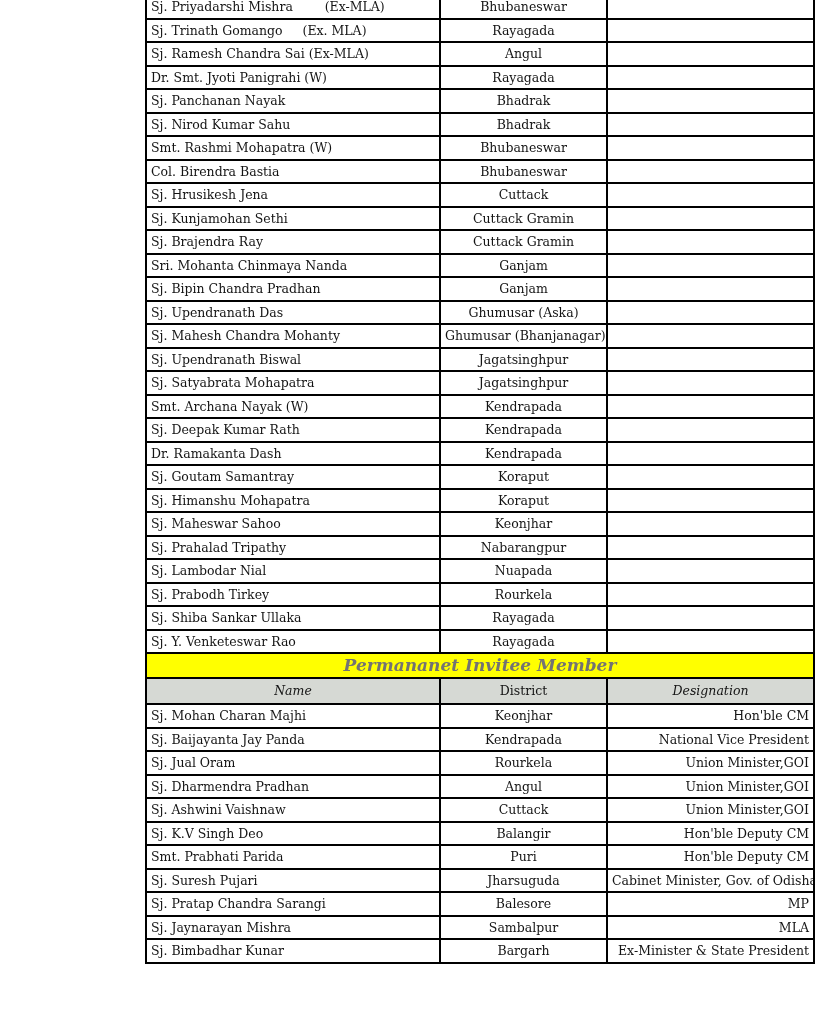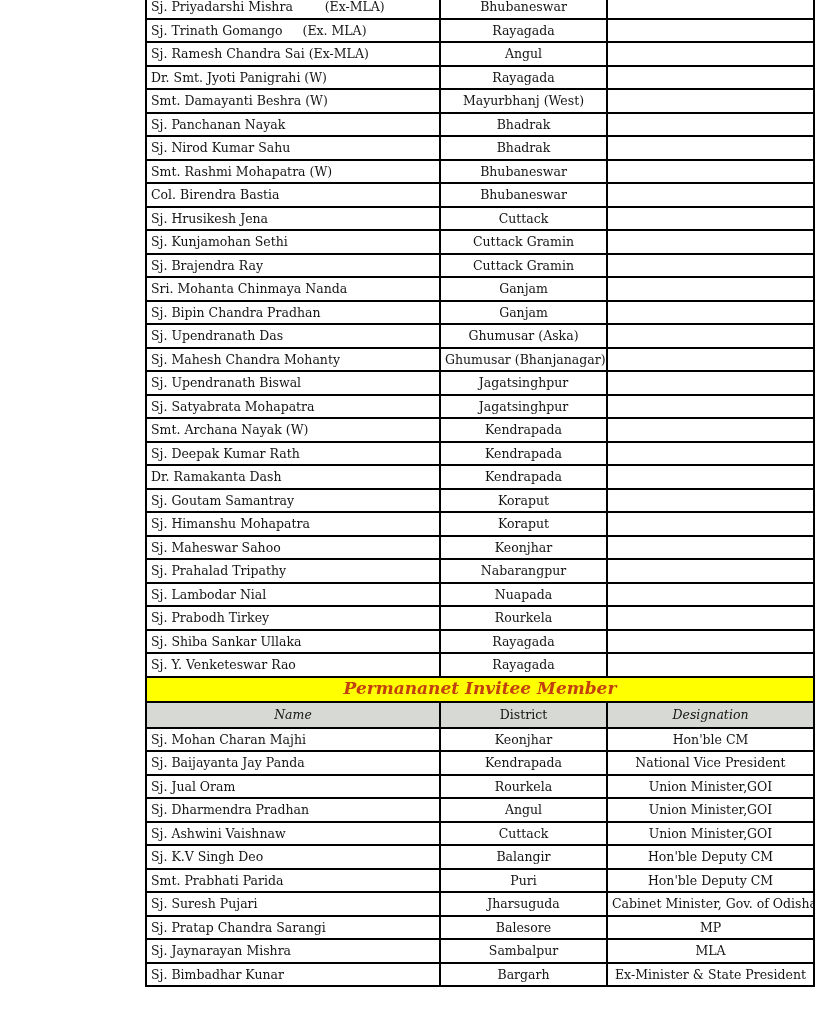--- a/index.html
+++ b/index.html
@@ -40,32 +40,32 @@
   }
   td.cell-name {
     text-align: left;
     white-space: pre;
   }
   td.cell-district {
     text-align: center;
     white-space: nowrap;
   }
   td.cell-designation {
-    text-align: center;
+    text-align: right;
     padding-left: 3px;
     white-space: nowrap;
   }
   tr.banner-row td {
     background: #ffff00;
     text-align: center;
     font-weight: bold;
     font-style: italic;
     font-size: 17px;
     height: 23px;
-    color: #c2410c;
+    color: #737373;
   }
   tr.header-row td {
     background: #d6d9d4;
     text-align: center;
     font-weight: normal;
     height: 24px;
     font-size: 12.5px;
   }
   tr.header-row td.hdr-italic {
     font-style: italic;
@@ -101,25 +101,20 @@
     <td class="cell-district">Angul</td>
     <td class="cell-designation"></td>
   </tr>
 
   <tr>
     <td class="cell-name">Dr. Smt. Jyoti Panigrahi (W)</td>
     <td class="cell-district">Rayagada</td>
     <td class="cell-designation"></td>
   </tr>
 
-  <tr>
-    <td class="cell-name">Smt. Damayanti Beshra (W)</td>
-    <td class="cell-district">Mayurbhanj (West)</td>
-    <td class="cell-designation"></td>
-  </tr>
 
   <tr>
     <td class="cell-name">Sj. Panchanan Nayak</td>
     <td class="cell-district">Bhadrak</td>
     <td class="cell-designation"></td>
   </tr>
 
   <tr>
     <td class="cell-name">Sj. Nirod Kumar Sahu</td>
     <td class="cell-district">Bhadrak</td>

